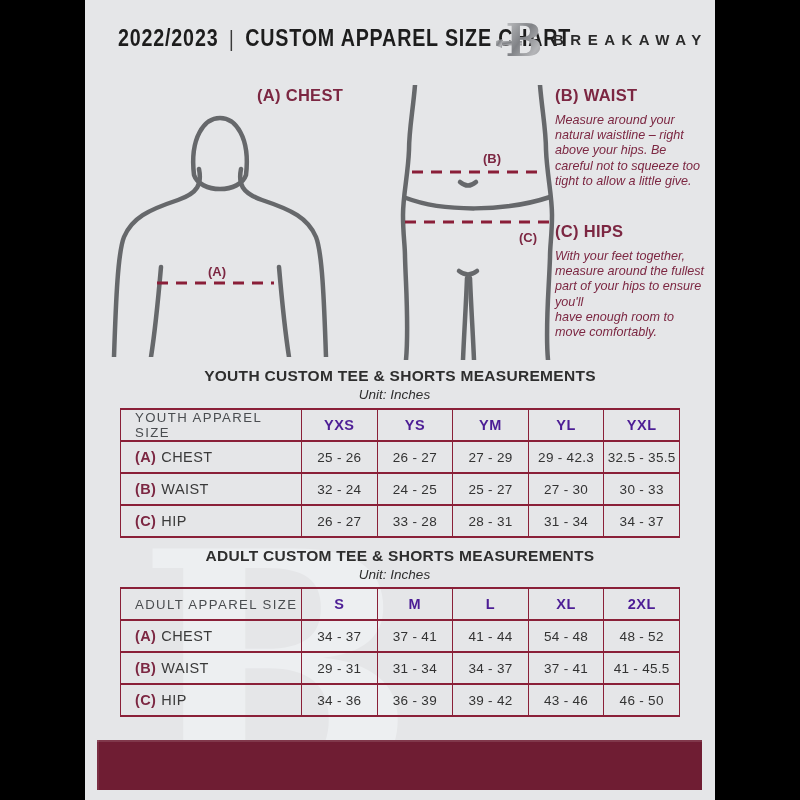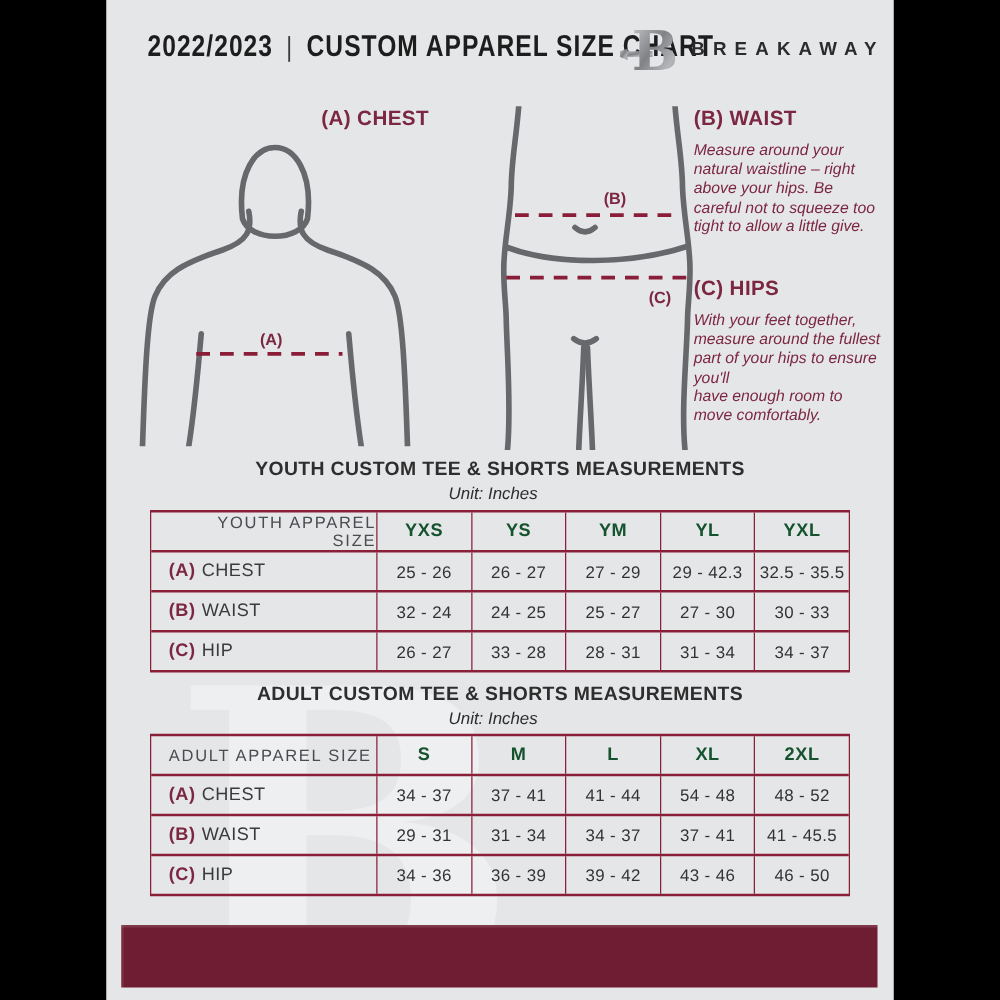--- a/index.html
+++ b/index.html
@@ -28,24 +28,24 @@
     font-size:15.5px;color:#2e2e2e;letter-spacing:.3px;}
   .sec-unit{position:absolute;left:0;width:619px;text-align:center;font-style:italic;
     font-size:13.5px;color:#2e2e2e;}
 
   
   .stable{position:absolute;left:35px;width:558px;border:1.5px solid #8a2038;
     border-top-width:2px;border-bottom-width:2px;background:transparent;}
   .trow{display:grid;grid-template-columns:180px repeat(5,1fr);height:30px;}
   .trow + .trow{border-top:2px solid #8a2038;}
   .cell{display:flex;align-items:center;justify-content:center;font-size:13.5px;color:#333;
-    letter-spacing:.3px;border-left:1.5px solid #8a2038;text-align:right;}
+    letter-spacing:.3px;border-left:1.5px solid #8a2038;}
   .cell:first-child{border-left:none;justify-content:flex-start;padding-left:14px;}
   .cell.szhead{font-size:13.2px;letter-spacing:1.4px;color:#4a4d50;}
-  .cell.colhead{font-weight:bold;font-size:14.5px;color:#14532d;letter-spacing:.5px;}
+  .cell.colhead{font-weight:bold;font-size:14.5px;color:#4c1d95;letter-spacing:.5px;}
   .cell.rowlabel{font-size:14.5px;color:#3a3a3a;letter-spacing:.4px;}
   .cell.rowlabel .pfx{font-weight:bold;color:#7c2742;margin-right:5px;}
 
   
   .watermark{position:absolute;left:52px;top:548px;font-family:"DejaVu Serif",serif;font-weight:bold;
     font-size:330px;line-height:250px;color:#edeff1;user-select:none;}
   .footer-bar{position:absolute;left:12px;top:740px;width:605px;height:50px;background:#6f1d33;
     box-shadow:inset 0 2px 0 rgba(255,255,255,.12), inset 2px 0 0 rgba(255,255,255,.08);}
   .sidebar{position:absolute;top:0;width:85px;height:800px;background:#000;}
 </style>

